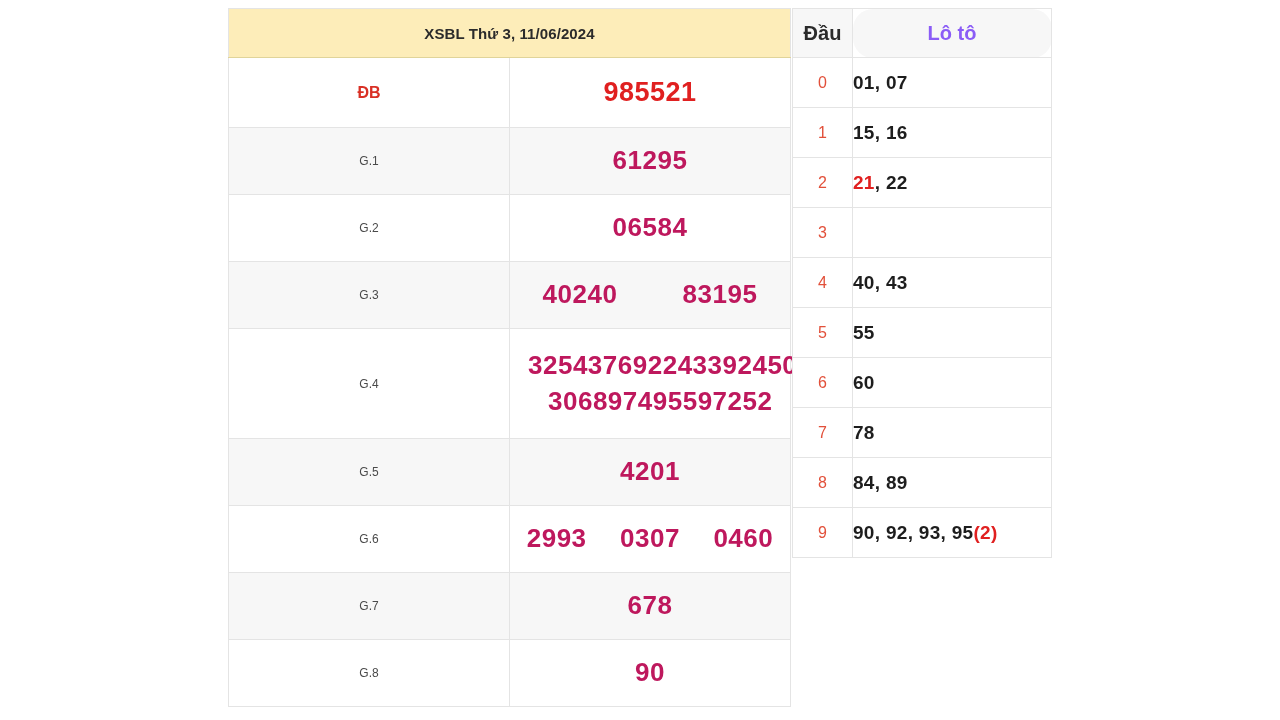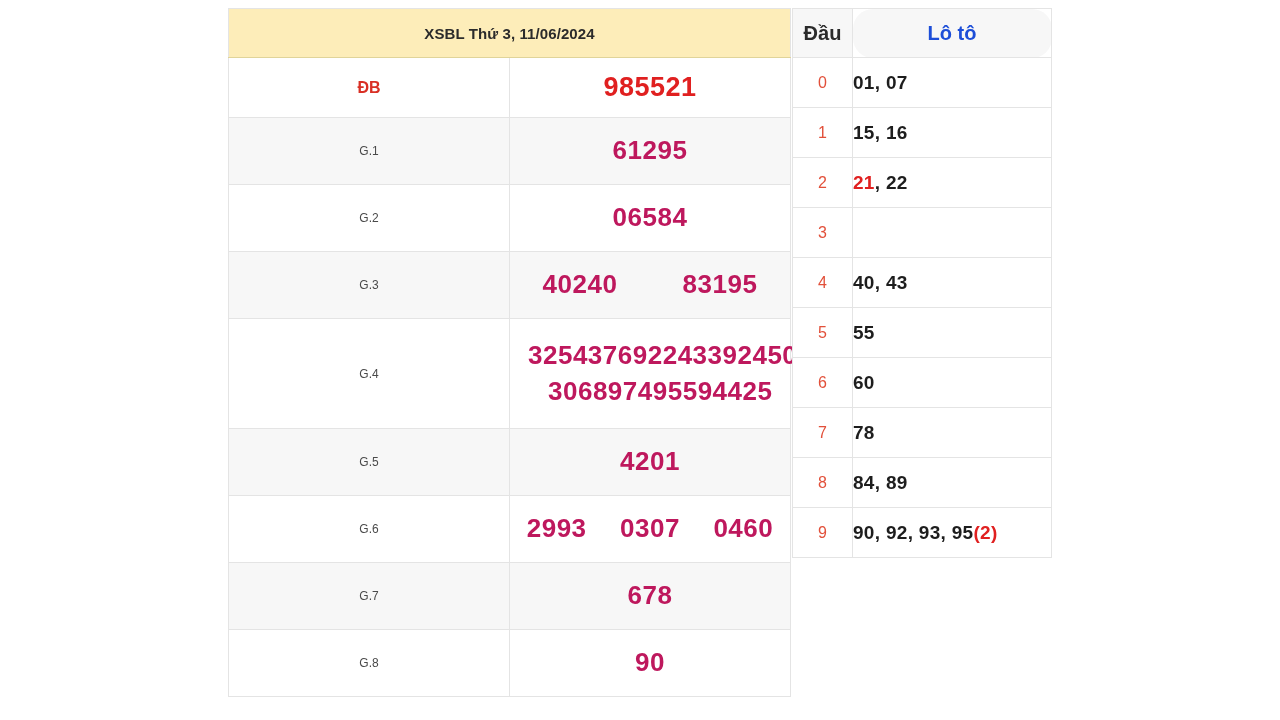--- a/index.html
+++ b/index.html
@@ -80,21 +80,21 @@
     font-weight: bold;
     color: #be185d;
     letter-spacing: .5px;
     line-height: 1.15;
   }
   .num.special {
     color: #e02020;
     font-size: 27px;
   }
 
-  .row-h68 { height: 60px; margin-top: 27px; }
+  .row-h68 { height: 70px; margin-top: 27px; }
   .row-h67 { height: 67px; }
   .row-g4  { height: 110px; }
 
   .row-alt { background: #f7f7f7; }
   .row-plain { background: #ffffff; }
 
   .g4-stack {
     display: flex;
     flex-direction: column;
     justify-content: space-between;
@@ -121,21 +121,21 @@
     vertical-align: middle;
   }
   .loto-head {
     background: #f7f7f7;
     height: 48px;
     font-size: 20px;
     font-weight: bold;
     text-align: center;
   }
   .loto-head.dau { color: #2b2b2b; width: 59px; }
-  .loto-head.loto { color: #1d4ed8; border-radius: 20px; }
+  .loto-head.loto { color: #8b5cf6; border-radius: 20px; }
 
   .loto-row { height: 50px; }
   .dau-cell {
     width: 59px;
     text-align: center;
     font-size: 16px;
     color: #e2503a;
   }
   .loto-cell {
     padding-left: 16px;
@@ -199,21 +199,21 @@
             <div class="g4-stack">
               <div class="nums r1">
                 <span class="num">32543</span>
                 <span class="num">76922</span>
                 <span class="num">43392</span>
                 <span class="num">45015</span>
               </div>
               <div class="nums r2">
                 <span class="num">30689</span>
                 <span class="num">74955</span>
-                <span class="num">94425</span>
+                <span class="num">97252</span>
               </div>
             </div>
           </td>
         </tr>
         <tr class="row-alt row-h67">
           <td class="lbl">G.5</td>
           <td class="vals">
             <div class="nums single">
               <span class="num">4201</span>
             </div>

